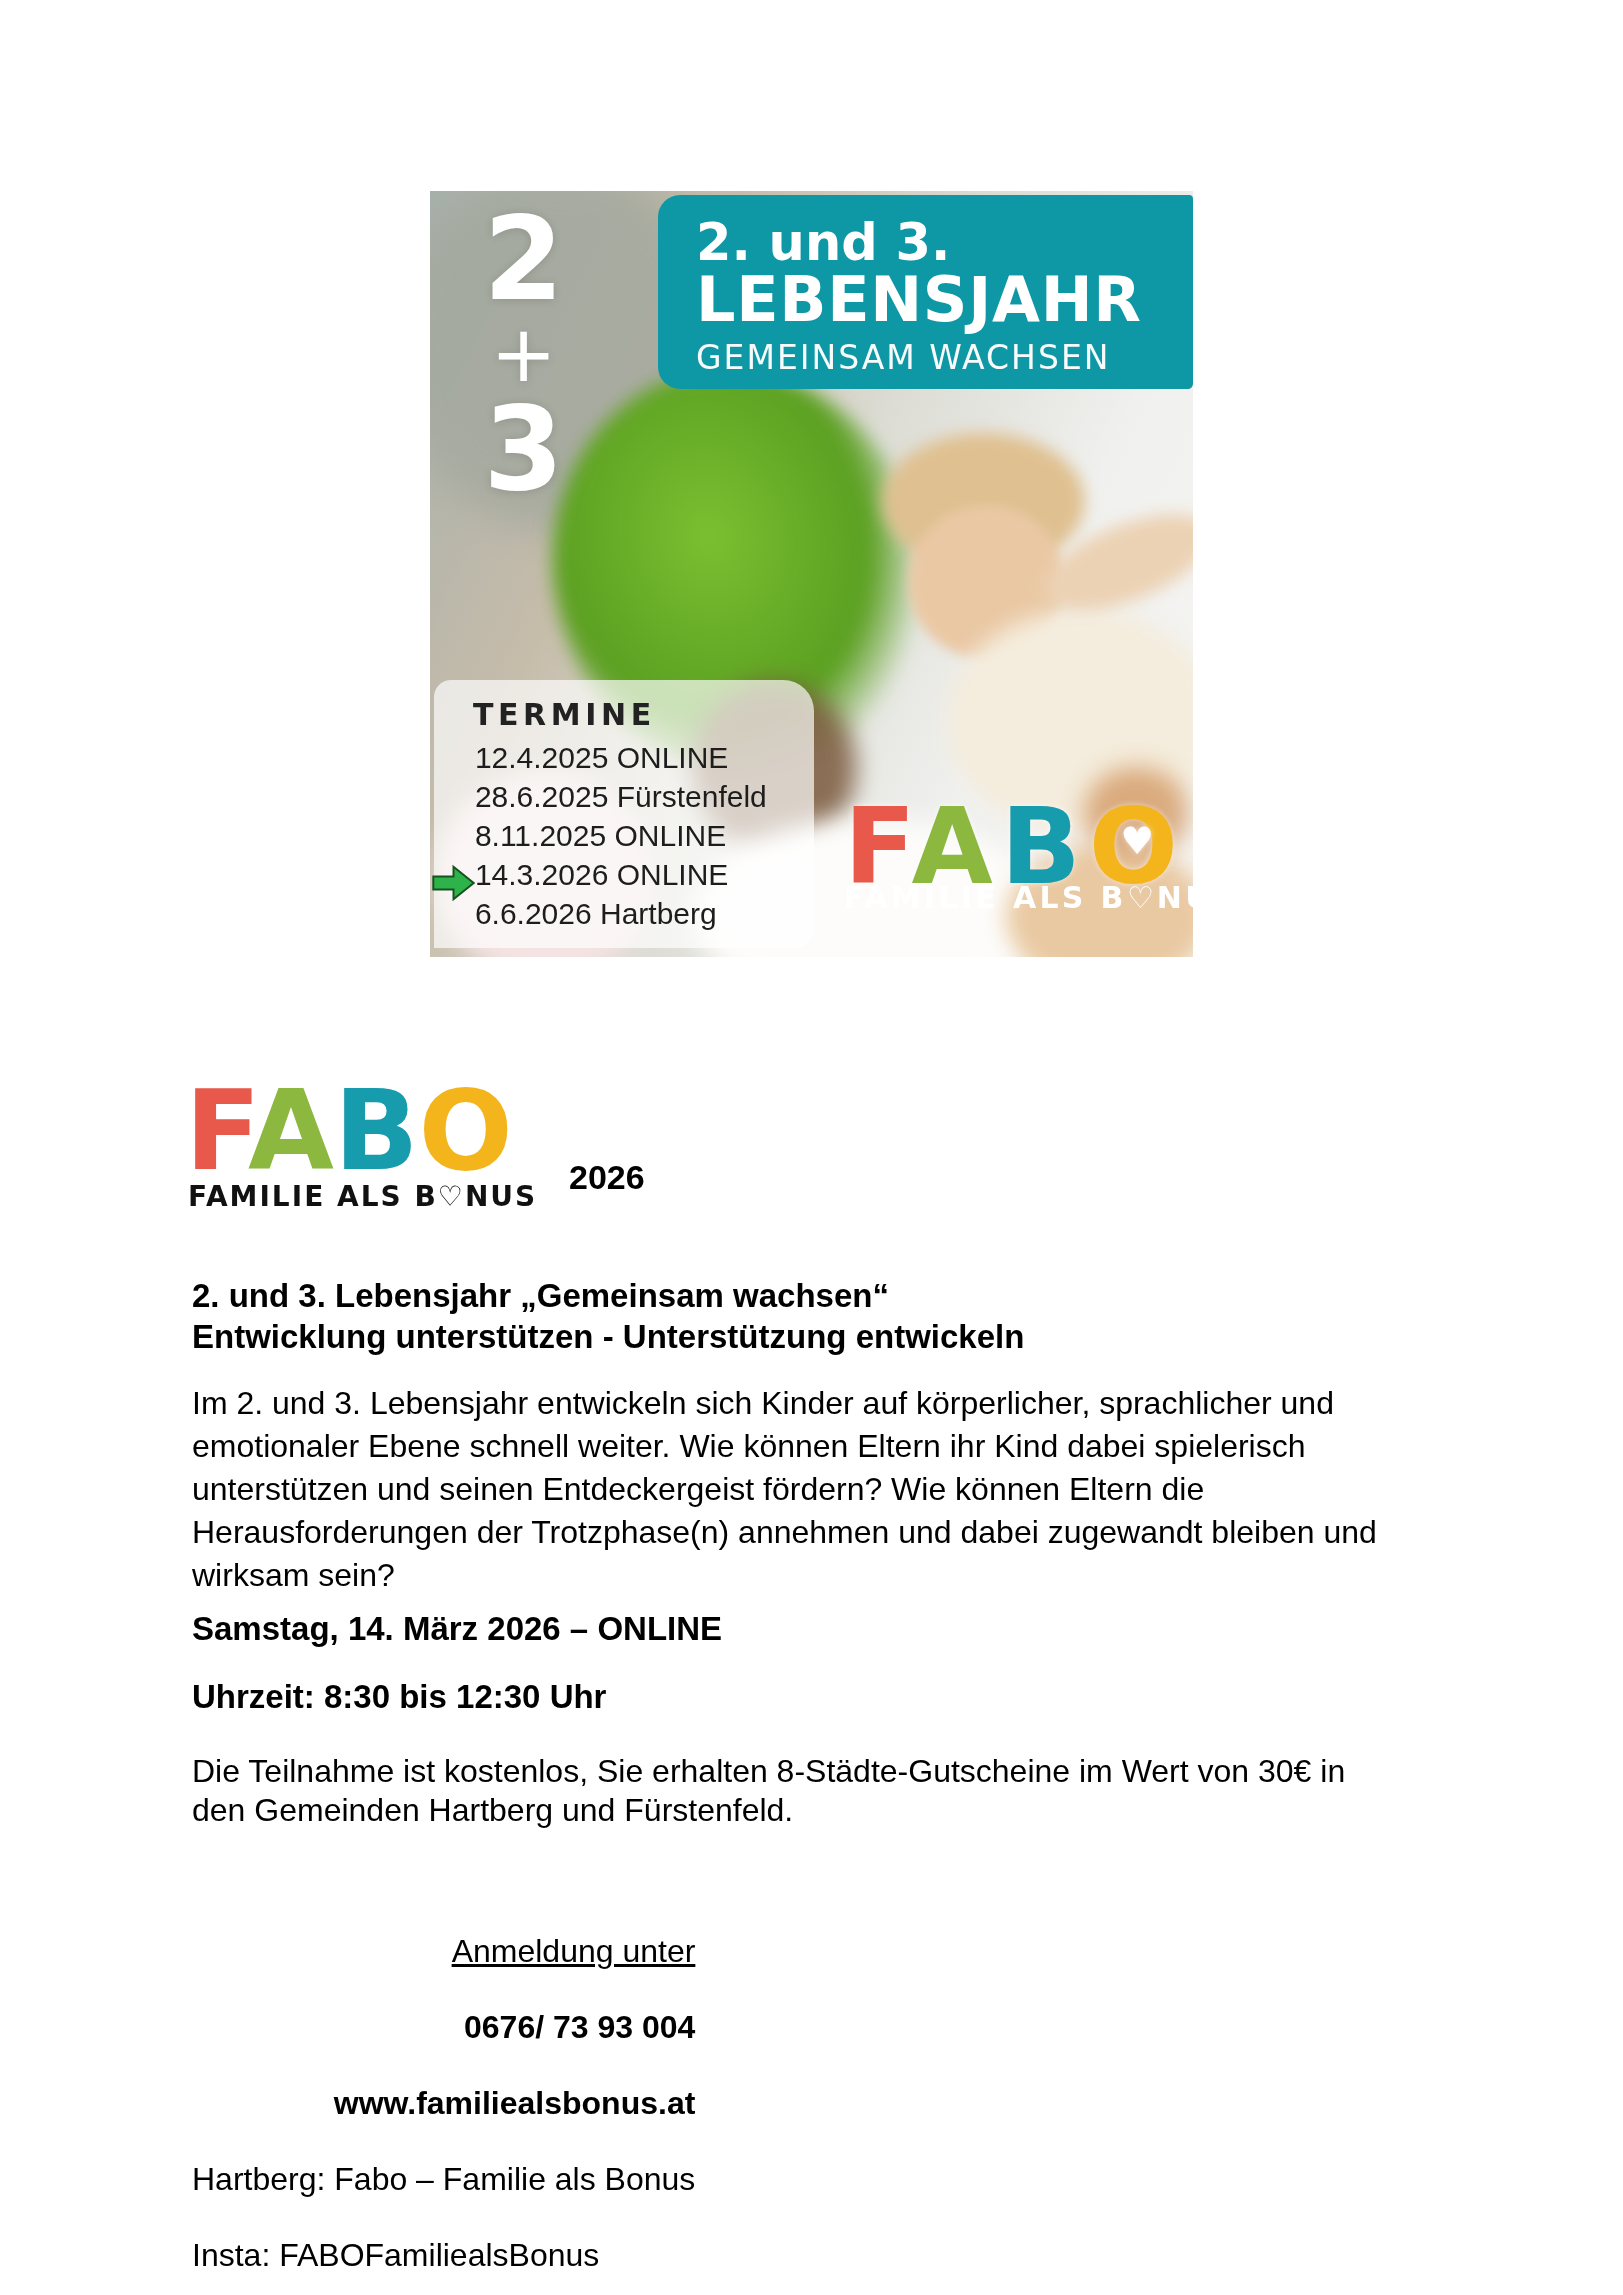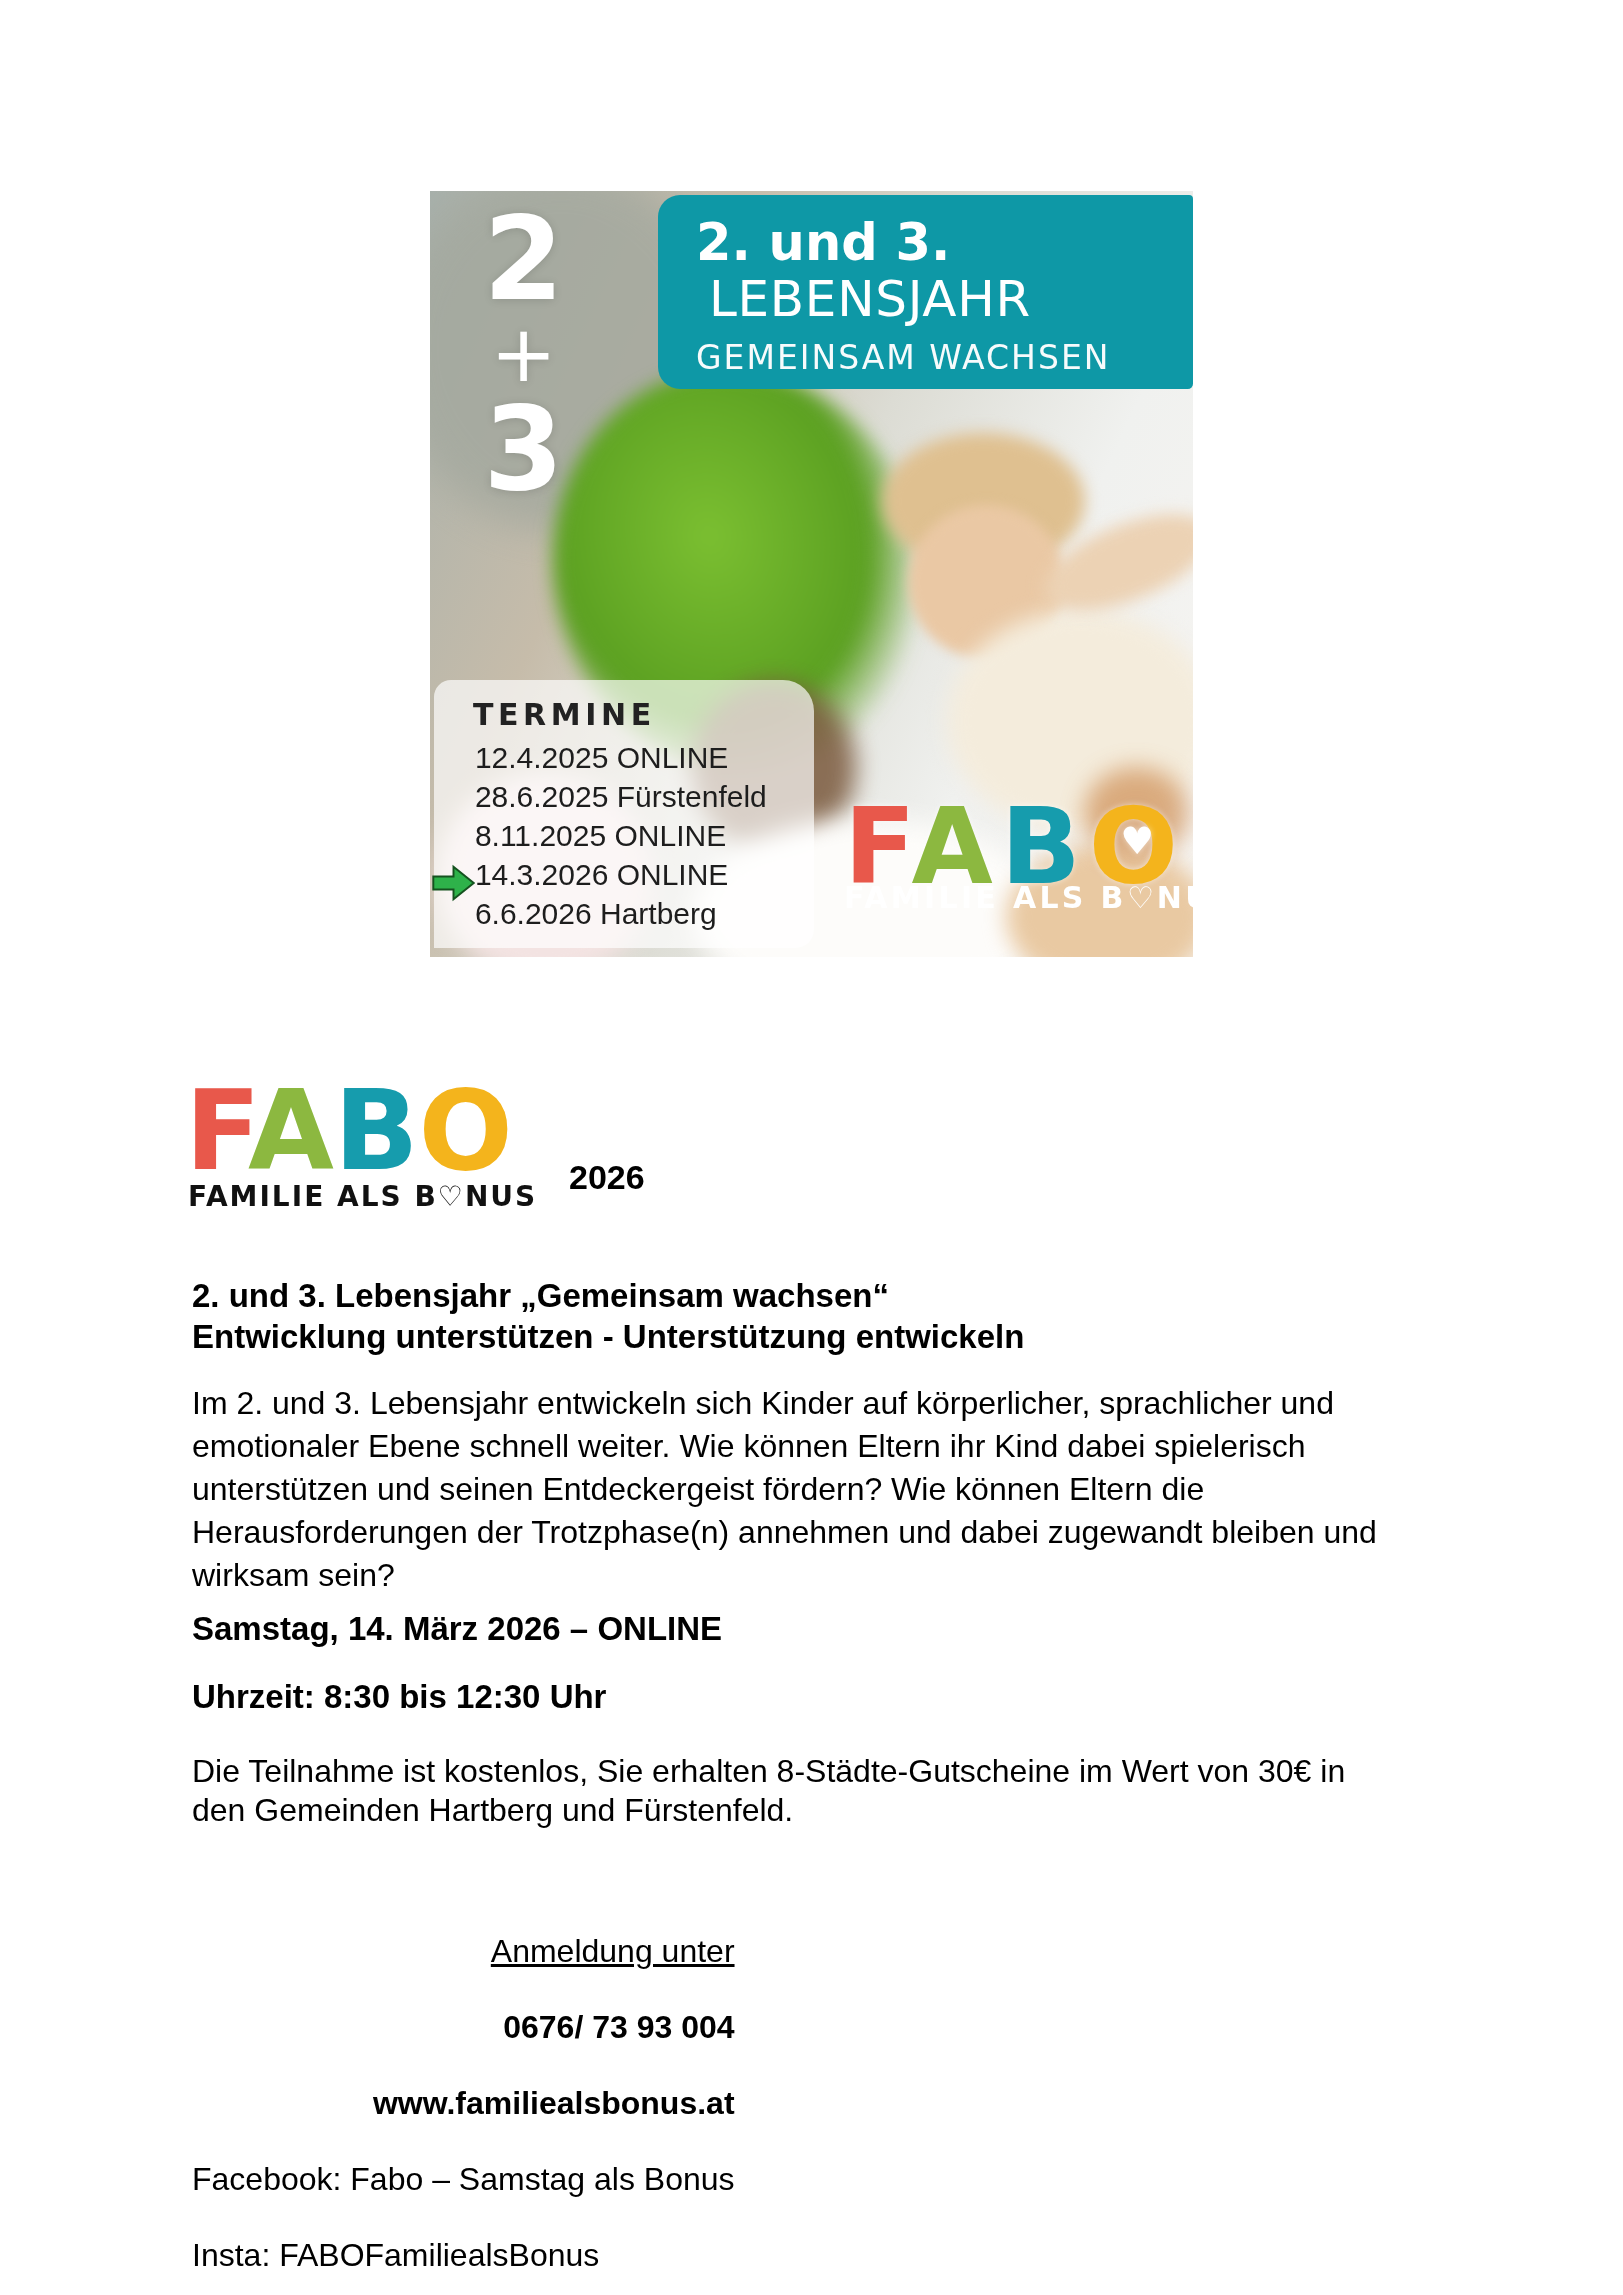--- a/index.html
+++ b/index.html
@@ -20,21 +20,21 @@
   .ph-childarm{left:609px;top:334px;width:177px;height:75px;background:#ecd2b4;filter:blur(7.9px);transform:rotate(-22deg);}
   .ph-flowers{left:262px;top:628px;width:353px;height:190px;background:#fdfcfa;filter:blur(13px);}
   .ph-pink{left:6.5px;top:582px;width:216px;height:209px;background:#f3e3e2;filter:blur(11.8px);}
   .ph-warm{left:576px;top:654px;width:203px;height:144px;background:#e9c9a2;filter:blur(10.5px);}
   .ph-warm2{left:654px;top:576px;width:105px;height:92px;background:#cf8f55;filter:blur(11.8px);opacity:.7;}
 
   .badge{left:228px;top:3.9px;width:535px;height:194px;background:#0e98a6;
          border-radius:22px 3.9px 5.2px 22px;box-sizing:border-box;padding:23.6px 0 0 38px;color:#fff;
          font-family:"DejaVu Sans",sans-serif;}
   .badge-l1{font-size:51px;font-weight:700;line-height:50px;}
-  .badge-l2{font-size:50px;font-weight:400;line-height:63px;letter-spacing:0.7px;margin-left:13px;}
+  .badge-l2{font-size:62px;font-weight:700;line-height:63px;letter-spacing:0.7px;}
   .badge-sub{font-size:33px;font-weight:400;line-height:39px;letter-spacing:2px;margin-top:6.5px;opacity:.97;}
 
   .numbers{left:41px;top:15.7px;width:105px;text-align:center;color:#fff;
            font-family:"DejaVu Sans",sans-serif;font-weight:700;
            text-shadow:0 1.3px 9.2px rgba(0,0,0,.14);}
   .numbers .digit{display:block;font-size:115px;line-height:105px;}
   .numbers .plus{display:block;font-size:79px;line-height:85px;font-weight:400;}
 
   .termine-box{left:3.9px;top:489px;width:348px;height:268px;
                background:rgba(255,255,255,.68);border-radius:17px 31px 18.3px 0;padding-left:32px;}
@@ -149,16 +149,16 @@
 
 <div class="abs txt timeline">Uhrzeit: 8:30 bis 12:30 Uhr</div>
 
 <div class="abs txt info">Die Teilnahme ist kostenlos, Sie erhalten 8-Städte-Gutscheine im Wert von 30€ in
 den Gemeinden Hartberg und Fürstenfeld.</div>
 
 <div class="abs txt contact">
   <div class="u">Anmeldung unter</div>
   <div class="b">0676/ 73 93 004</div>
   <div class="b">www.familiealsbonus.at</div>
-  <div>Facebook: Fabo – Samstag als Bonus</div>
+  <div>Hartberg: Fabo – Familie als Bonus</div>
   <div>Insta: FABOFamiliealsBonus</div>
 </div>
 
 
 </body></html>

